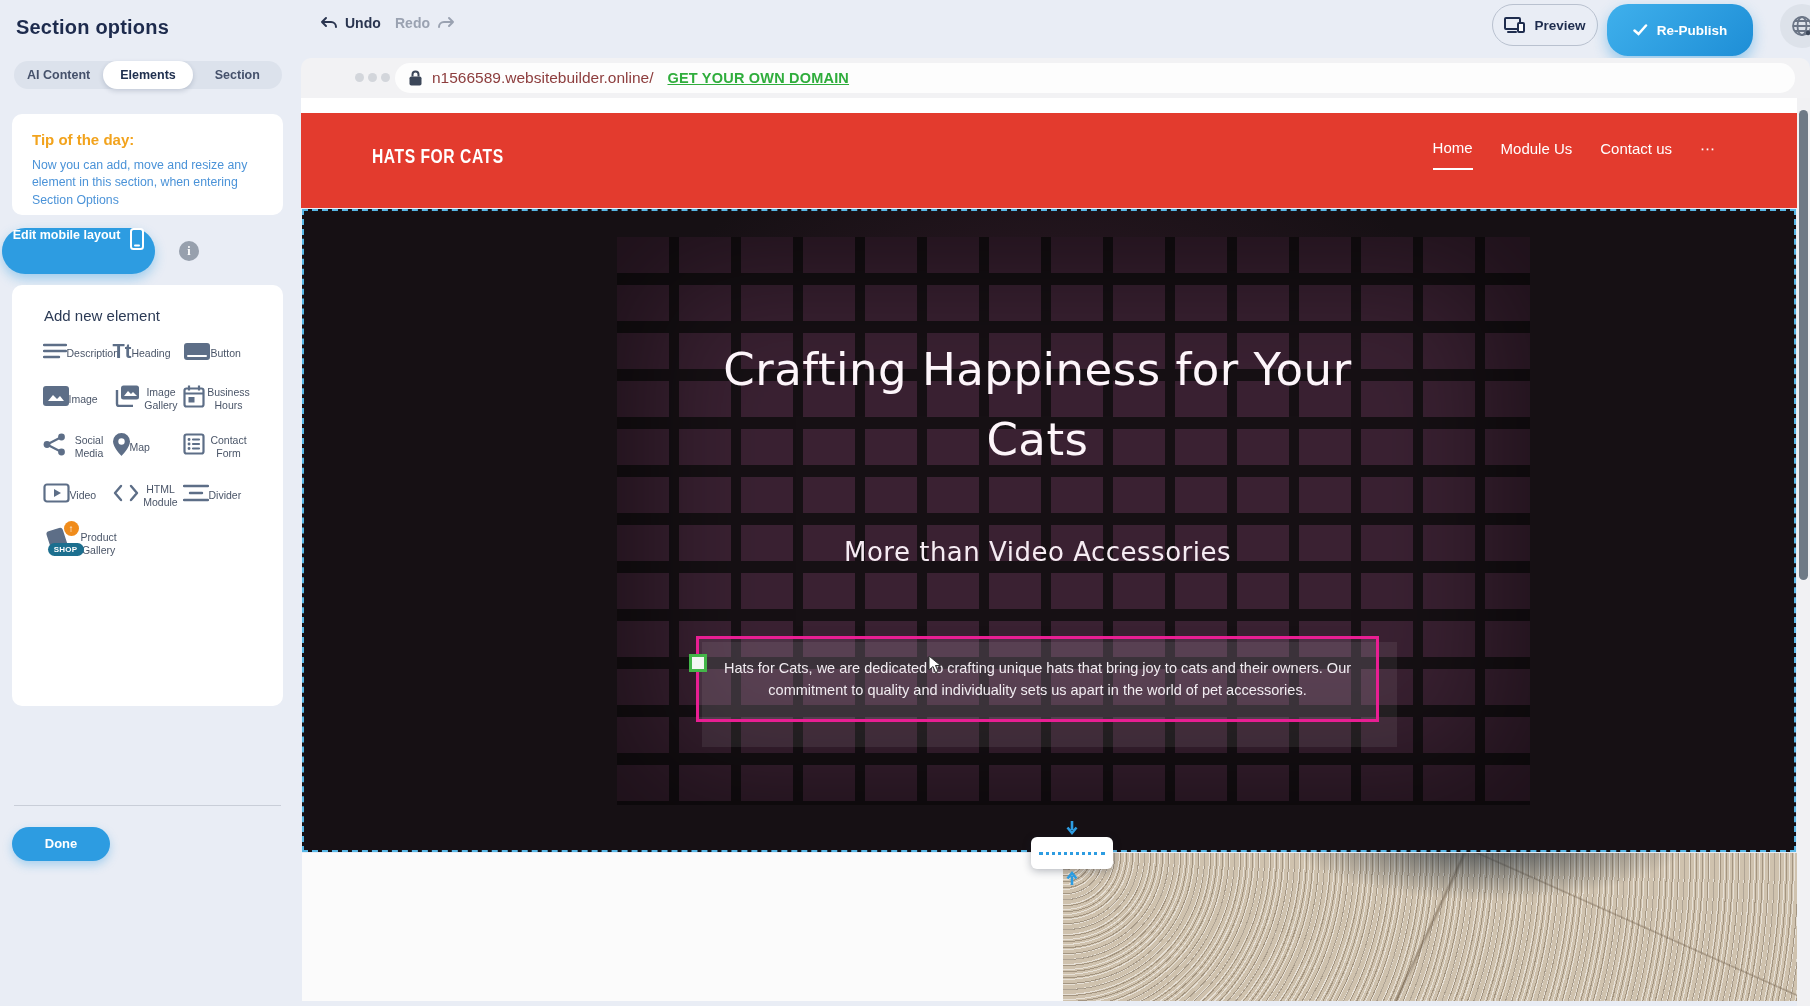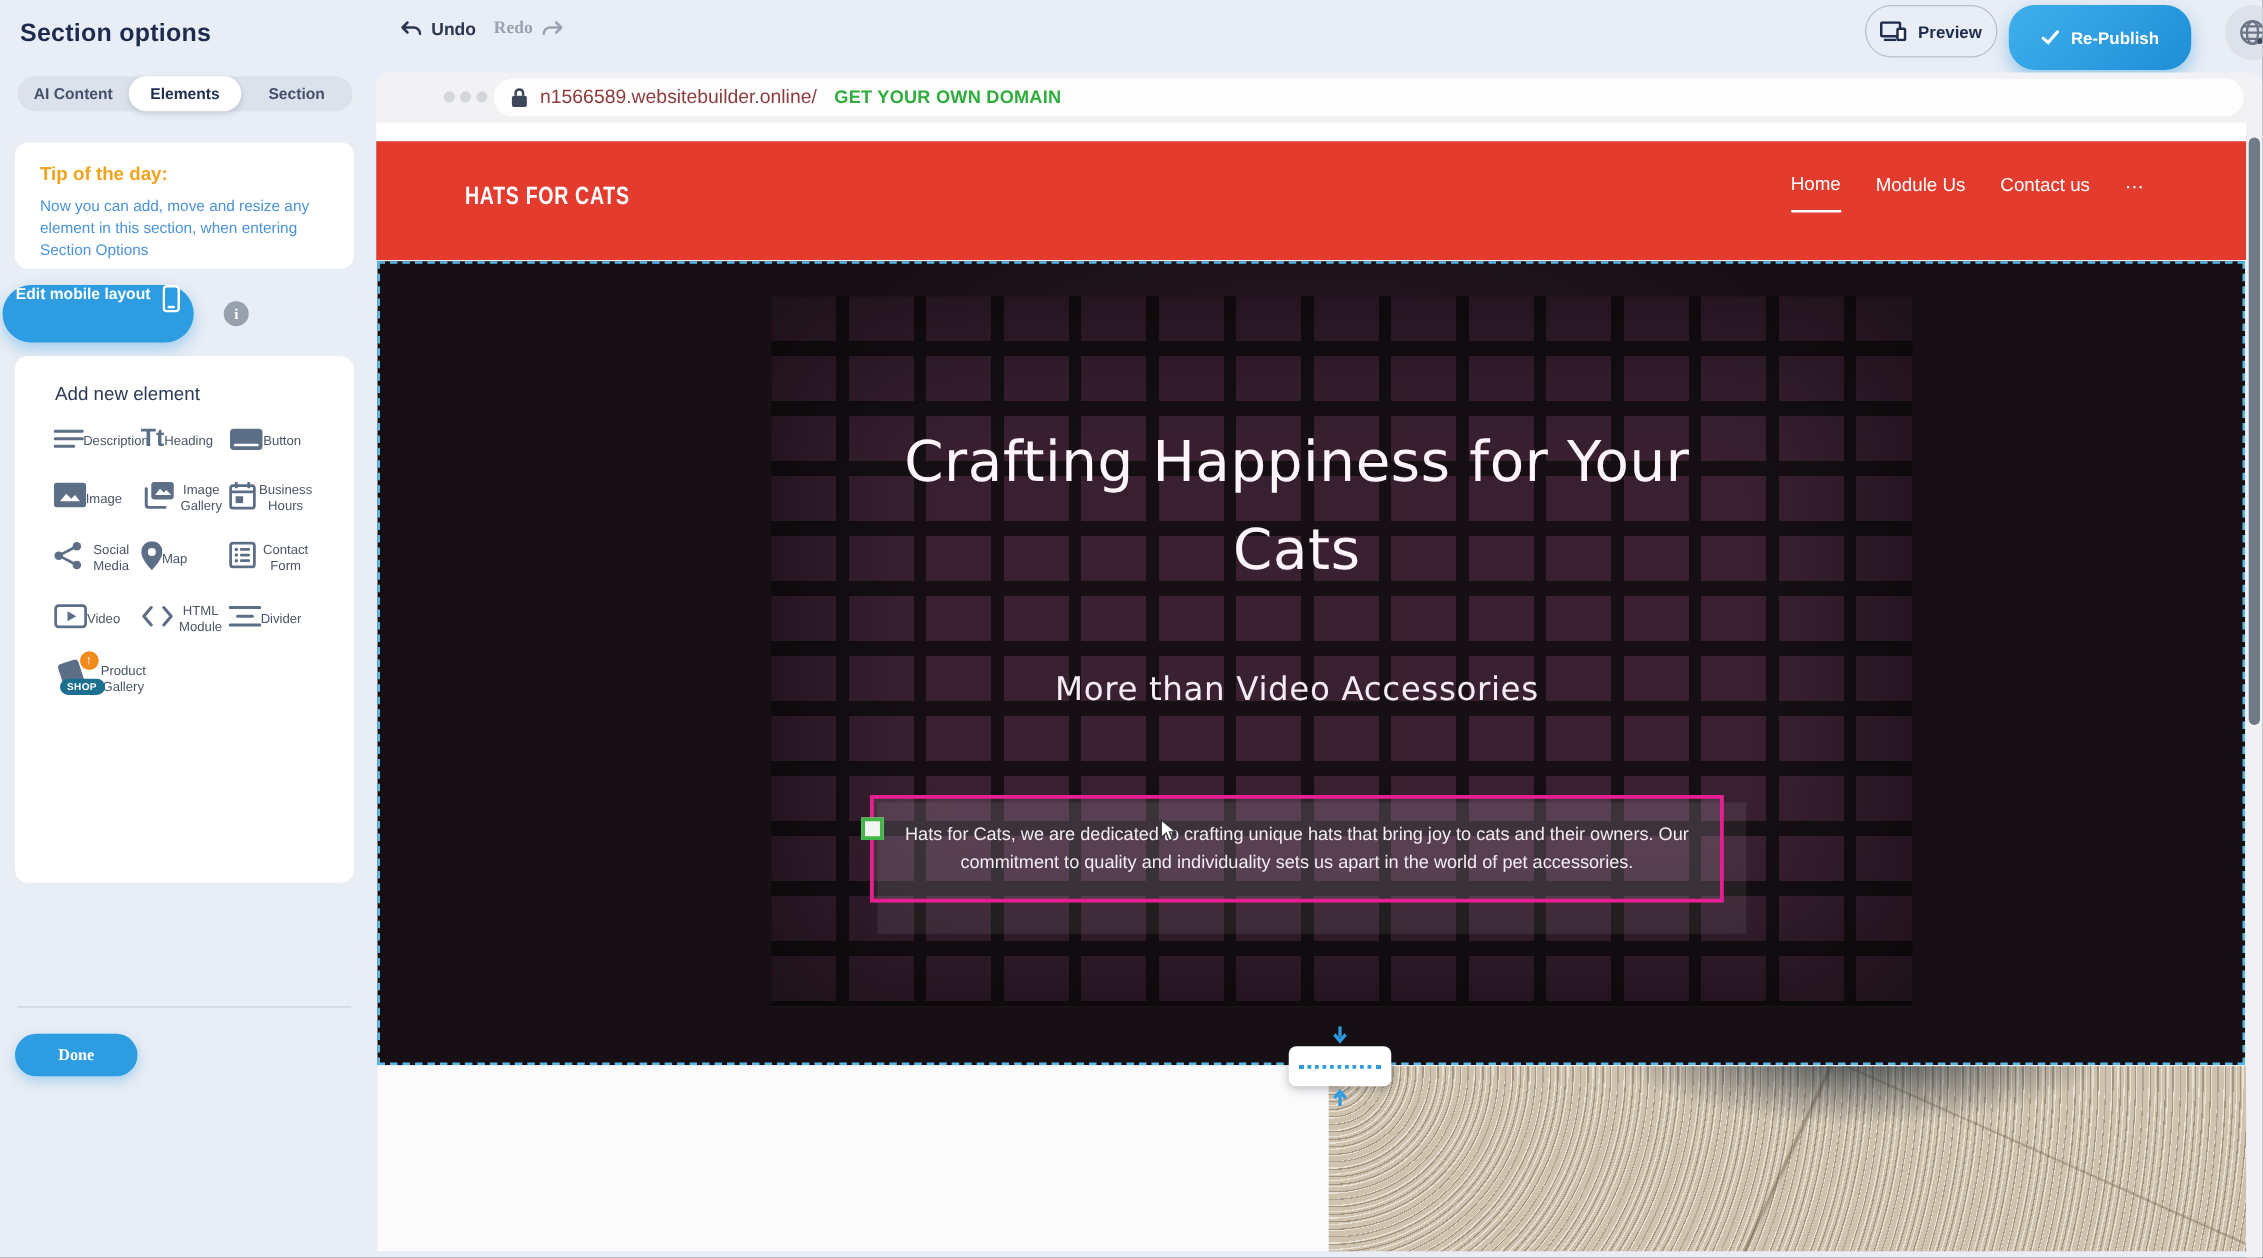--- a/index.html
+++ b/index.html
@@ -4,21 +4,21 @@
 <style>
   * { margin:0; padding:0; box-sizing:border-box; }
   html,body { width:1810px; height:1006px; font-family:"Liberation Sans", sans-serif; }
   #stage { position:relative; width:1810px; height:1006px; background:#e9edf5; overflow:hidden; }
   .abs { position:absolute; }
 
   
   .topbar { left:0; top:0; width:1810px; height:56px; }
   .app-title { left:16px; top:16px; font-size:20px; font-weight:bold; color:#1d2b4d; letter-spacing:.2px; }
   .undo-btn { left:320px; top:15px; display:flex; align-items:center; gap:7px; font-size:14px; font-weight:bold; color:#2a3550; cursor:pointer; }
-  .redo-btn { left:395px; top:15px; display:flex; align-items:center; gap:7px; font-size:14px; font-weight:bold; color:#9aa2b1; cursor:pointer;font-family:Liberation Serif, serif; }
+  .redo-btn { left:395px; top:15px; display:flex; align-items:center; gap:7px; font-size:14px; font-weight:bold; color:#9aa2b1; cursor:pointer; }
   .preview-btn { left:1492px; top:4px; width:106px; height:42px; border:1px solid #b9c1cf; border-radius:21px; display:flex; align-items:center; justify-content:center; gap:8px; font-size:13.5px; font-weight:bold; color:#1f2d4e; background:transparent; cursor:pointer; }
   .republish-btn { left:1607px; top:4px; width:146px; height:52px; border-radius:21px; background:linear-gradient(135deg,#3fb0ec,#1e8ed6); box-shadow:0 6px 14px rgba(46,156,225,.45); display:flex; align-items:center; justify-content:center; gap:9px; font-size:13.5px; font-weight:bold; color:#fff; cursor:pointer; }
   .globe-btn { left:1780px; top:4px; width:44px; height:44px; border-radius:50%; background:#dde2ea; display:flex; align-items:center; justify-content:center; cursor:pointer; }
 
   
   .tabs { left:14px; top:61px; width:268px; height:28px; background:#dce2ec; border-radius:14px; display:flex; align-items:center; }
   .tab { flex:1; text-align:center; font-size:12.5px; font-weight:bold; color:#45516b; line-height:28px; cursor:pointer; }
   .tab.active { background:#fff; border-radius:14px; height:28px; color:#20304f; box-shadow:0 2px 5px rgba(30,45,80,.18); }
   .card { background:#fff; border-radius:10px; }
   .tip-card { left:12px; top:114px; width:271px; height:101px; padding:17px 20px; }
@@ -26,34 +26,34 @@
   .tip-body { font-size:12.3px; line-height:1.42; color:#4b93d8; }
   .edit-mobile-btn { left:2px; top:228px; width:153px; height:46px; border-radius:23px; background:#2d9ce1; box-shadow:0 5px 12px rgba(45,156,225,.4); display:flex; align-items:flex-start; justify-content:center; gap:10px; color:#fff; font-size:12.5px; font-weight:bold; cursor:pointer; }
   .info-btn { left:179px; top:241px; width:20px; height:20px; border-radius:50%; background:#97a0ad; color:#fff; font-size:12px; font-weight:bold; text-align:center; line-height:20px; font-family:"Liberation Serif",serif; cursor:pointer; }
   .add-card { left:12px; top:285px; width:271px; height:421px; padding:22px 0 0 0; }
   .add-title { font-size:15px; color:#2b3a55; margin-left:32px; margin-bottom:14px; }
   .el-grid { display:grid; grid-template-columns:repeat(3,70px); justify-content:center; column-gap:0; row-gap:16px; padding:0 15px; }
   .el-item { display:flex; flex-direction:row; align-items:center; cursor:pointer; }
   .el-icon { height:26px; display:flex; align-items:center; justify-content:center; color:#5d6e87; }
   .el-label { margin-top:6px; font-size:10.5px; color:#4a5568; text-align:center; line-height:1.25; }
   .panel-divider { left:14px; top:805px; width:267px; height:1px; background:#c9ced8; }
-  .done-btn { left:12px; top:827px; width:98px; height:34px; border-radius:17px; background:#2d9ce1; color:#fff; font-size:13px; font-weight:bold; text-align:center; line-height:34px; box-shadow:0 4px 10px rgba(45,156,225,.35); cursor:pointer;font-family:Liberation Serif, serif; }
+  .done-btn { left:12px; top:827px; width:98px; height:34px; border-radius:17px; background:#2d9ce1; color:#fff; font-size:13px; font-weight:bold; text-align:center; line-height:34px; box-shadow:0 4px 10px rgba(45,156,225,.35); cursor:pointer; }
 
   
   .pg-icon { position:relative; width:38px; height:30px; }
   .pg-tag { position:absolute; left:6px; top:3px; width:17px; height:24px; background:#5d6e87; border-radius:3px; transform:rotate(-18deg); }
   .pg-up { position:absolute; right:2px; top:-5px; width:15px; height:15px; border-radius:50%; background:#f08c1c; color:#fff; font-size:10px; font-weight:bold; text-align:center; line-height:15px; }
   .pg-shop { position:absolute; right:-3px; bottom:0; background:#1c6f8f; color:#fff; font-size:8px; font-weight:bold; padding:2px 6px; border-radius:8px; letter-spacing:.3px; }
 
   
   .browser-bar { left:301px; top:58px; width:1509px; height:40px; background:#f2f2f4; border-radius:10px 10px 0 0; }
   .traffic { position:absolute; top:15px; width:9px; height:9px; border-radius:50%; background:#d3d6db; }
   .address-pill { position:absolute; left:94px; top:5px; width:1400px; height:30px; background:#fdfdfd; border-radius:15px; display:flex; align-items:center; }
   .url-text { font-size:15.5px; color:#8d3d3d; margin-left:10px; }
-  .domain-cta { font-size:14.5px; font-weight:bold; color:#2fad3c; margin-left:14px; letter-spacing:.2px; cursor:pointer; }
+  .domain-cta { font-size:14.5px; font-weight:bold; color:#2fad3c; margin-left:14px; letter-spacing:.2px; cursor:pointer;text-decoration:underline; }
   .page-top-strip { left:301px; top:98px; width:1496px; height:15px; background:#fff; }
 
   
   .site-header { left:301px; top:113px; width:1496px; height:95px; background:#e33b2e; }
   .site-logo { position:absolute; left:71px; top:34px; color:#fff; font-size:17px; font-weight:bold; letter-spacing:.6px; transform:scale(.92,1.18); transform-origin:left center; white-space:nowrap; }
   .site-nav { position:absolute; right:82px; top:26px; display:flex; align-items:center; gap:28px; }
   .nav-item { color:#fff; font-size:15px; cursor:pointer; padding-bottom:12px; }
   .nav-item.active { border-bottom:2px solid #fff; }
 
   

